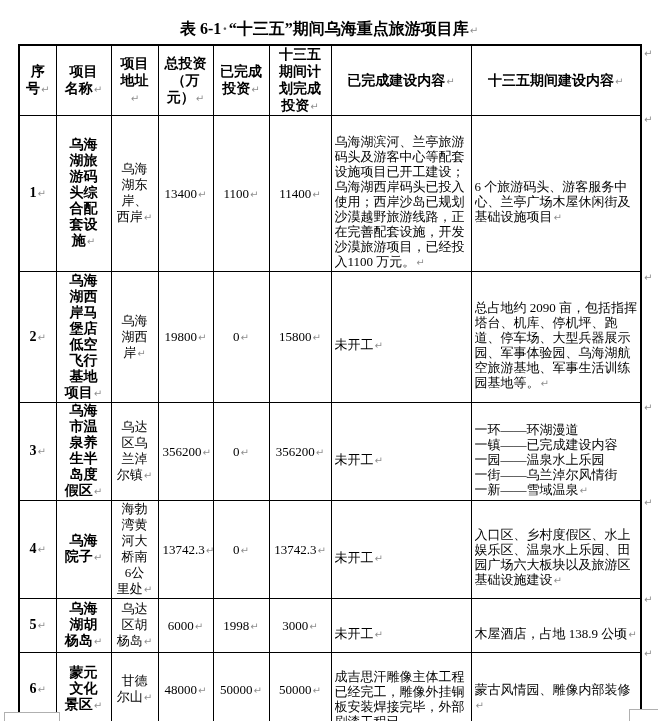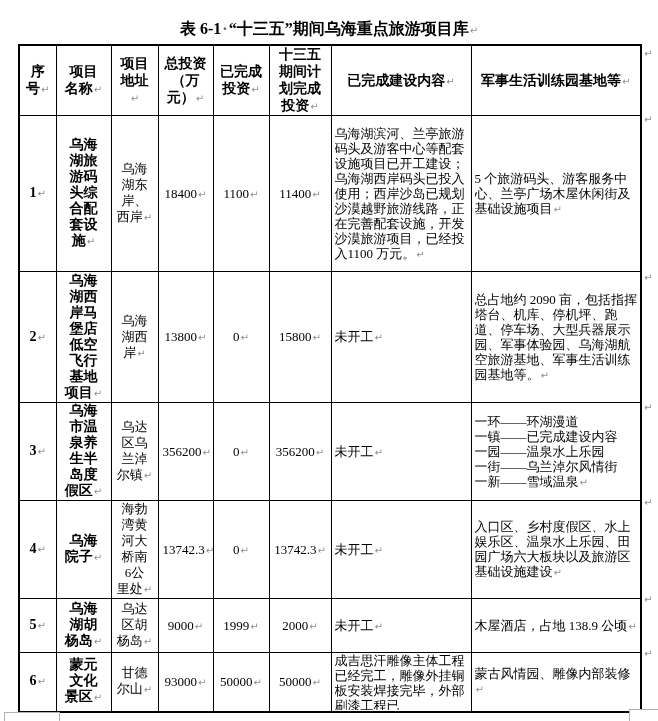--- a/index.html
+++ b/index.html
@@ -22,21 +22,21 @@
   }
   td,th{
     border:1px solid #000;text-align:center;vertical-align:middle;
     font-size:13px;line-height:15px;padding:0 4px;overflow:hidden;
   }
   th{font-weight:bold;font-size:14px;line-height:17px;padding:0 5px;}
   td.c-name{font-weight:bold;font-size:14px;line-height:16px;}
   td.c-addr{line-height:16px;}
   td.c-long{text-align:left;padding:0 3px;}
   .ct{white-space:pre-line;}
-  .clip{overflow:hidden;}
+  .clip{overflow:hidden;margin-top:16px;}
   tr.h-row{height:66px;}
   tr.r-1{height:156px;} tr.r-2{height:131px;} tr.r-3{height:96px;}
   tr.r-4{height:97px;}  tr.r-5{height:54px;}  tr.r-6{height:59px;}
   .mh-1{max-height:154px;} .mh-2{max-height:129px;} .mh-3{max-height:94px;}
   .mh-4{max-height:95px;}  .mh-5{max-height:52px;}  .mh-6{max-height:57px;}
   .rowmark{
     position:absolute;left:644px;color:#8f8f8f;font-size:10px;
     font-family:"DejaVu Sans",sans-serif;
   }
   .ghost{position:absolute;border:1px solid #b0b0b0;background:#fff;}
@@ -73,61 +73,61 @@
         <th><span class="ct">总投资
 （万
 元）</span><span class="pmark">↵</span></th>
         <th><span class="ct">已完成
 投资</span><span class="pmark">↵</span></th>
         <th><span class="ct">十三五
 期间计
 划完成
 投资</span><span class="pmark">↵</span></th>
         <th><span class="ct">已完成建设内容</span><span class="pmark">↵</span></th>
-        <th><span class="ct">军事生活训练园基地等</span><span class="pmark">↵</span></th>
+        <th><span class="ct">十三五期间建设内容</span><span class="pmark">↵</span></th>
       </tr>
     </thead>
     <tbody>
       <tr class="r-1">
         <td class="c-name"><span class="ct">1</span><span class="pmark">↵</span></td>
         <td class="c-name"><span class="ct">乌海
 湖旅
 游码
 头综
 合配
 套设
 施</span><span class="pmark">↵</span></td>
         <td class="c-addr"><span class="ct">乌海
 湖东
 岸、
 西岸</span><span class="pmark">↵</span></td>
-        <td><span class="ct">18400</span><span class="pmark">↵</span></td>
+        <td><span class="ct">13400</span><span class="pmark">↵</span></td>
         <td><span class="ct">1100</span><span class="pmark">↵</span></td>
         <td><span class="ct">11400</span><span class="pmark">↵</span></td>
         <td class="c-long">
             <div class="clip mh-1"><span class="ct">乌海湖滨河、兰亭旅游码头及游客中心等配套设施项目已开工建设；乌海湖西岸码头已投入使用；西岸沙岛已规划沙漠越野旅游线路，正在完善配套设施，开发沙漠旅游项目，已经投入1100 万元。</span><span class="pmark">↵</span></div>
           </td>
         <td class="c-long">
-            <div class="clip mh-1"><span class="ct">5 个旅游码头、游客服务中心、兰亭广场木屋休闲街及基础设施项目</span><span class="pmark">↵</span></div>
+            <div class="clip mh-1"><span class="ct">6 个旅游码头、游客服务中心、兰亭广场木屋休闲街及基础设施项目</span><span class="pmark">↵</span></div>
           </td>
       </tr>
       <tr class="r-2">
         <td class="c-name"><span class="ct">2</span><span class="pmark">↵</span></td>
         <td class="c-name"><span class="ct">乌海
 湖西
 岸马
 堡店
 低空
 飞行
 基地
 项目</span><span class="pmark">↵</span></td>
         <td class="c-addr"><span class="ct">乌海
 湖西
 岸</span><span class="pmark">↵</span></td>
-        <td><span class="ct">13800</span><span class="pmark">↵</span></td>
+        <td><span class="ct">19800</span><span class="pmark">↵</span></td>
         <td><span class="ct">0</span><span class="pmark">↵</span></td>
         <td><span class="ct">15800</span><span class="pmark">↵</span></td>
         <td class="c-long">
             <div class="clip mh-2"><span class="ct">未开工</span><span class="pmark">↵</span></div>
           </td>
         <td class="c-long">
             <div class="clip mh-2"><span class="ct">总占地约 2090 亩，包括指挥塔台、机库、停机坪、跑道、停车场、大型兵器展示园、军事体验园、乌海湖航空旅游基地、军事生活训练园基地等。</span><span class="pmark">↵</span></div>
           </td>
       </tr>
       <tr class="r-3">
@@ -177,38 +177,38 @@
           </td>
       </tr>
       <tr class="r-5">
         <td class="c-name"><span class="ct">5</span><span class="pmark">↵</span></td>
         <td class="c-name"><span class="ct">乌海
 湖胡
 杨岛</span><span class="pmark">↵</span></td>
         <td class="c-addr"><span class="ct">乌达
 区胡
 杨岛</span><span class="pmark">↵</span></td>
-        <td><span class="ct">9000</span><span class="pmark">↵</span></td>
-        <td><span class="ct">1999</span><span class="pmark">↵</span></td>
-        <td><span class="ct">2000</span><span class="pmark">↵</span></td>
+        <td><span class="ct">6000</span><span class="pmark">↵</span></td>
+        <td><span class="ct">1998</span><span class="pmark">↵</span></td>
+        <td><span class="ct">3000</span><span class="pmark">↵</span></td>
         <td class="c-long">
             <div class="clip mh-5"><span class="ct">未开工</span><span class="pmark">↵</span></div>
           </td>
         <td class="c-long">
             <div class="clip mh-5"><span class="ct">木屋酒店，占地 138.9 公顷</span><span class="pmark">↵</span></div>
           </td>
       </tr>
       <tr class="r-6">
         <td class="c-name"><span class="ct">6</span><span class="pmark">↵</span></td>
         <td class="c-name"><span class="ct">蒙元
 文化
 景区</span><span class="pmark">↵</span></td>
         <td class="c-addr"><span class="ct">甘德
 尔山</span><span class="pmark">↵</span></td>
-        <td><span class="ct">93000</span><span class="pmark">↵</span></td>
+        <td><span class="ct">48000</span><span class="pmark">↵</span></td>
         <td><span class="ct">50000</span><span class="pmark">↵</span></td>
         <td><span class="ct">50000</span><span class="pmark">↵</span></td>
         <td class="c-long">
             <div class="clip mh-6"><span class="ct">成吉思汗雕像主体工程已经完工，雕像外挂铜板安装焊接完毕，外部刷漆工程已</span></div>
           </td>
         <td class="c-long">
             <div class="clip mh-6"><span class="ct">蒙古风情园、雕像内部装修</span><span class="pmark">↵</span></div>
           </td>
       </tr>
     </tbody>

